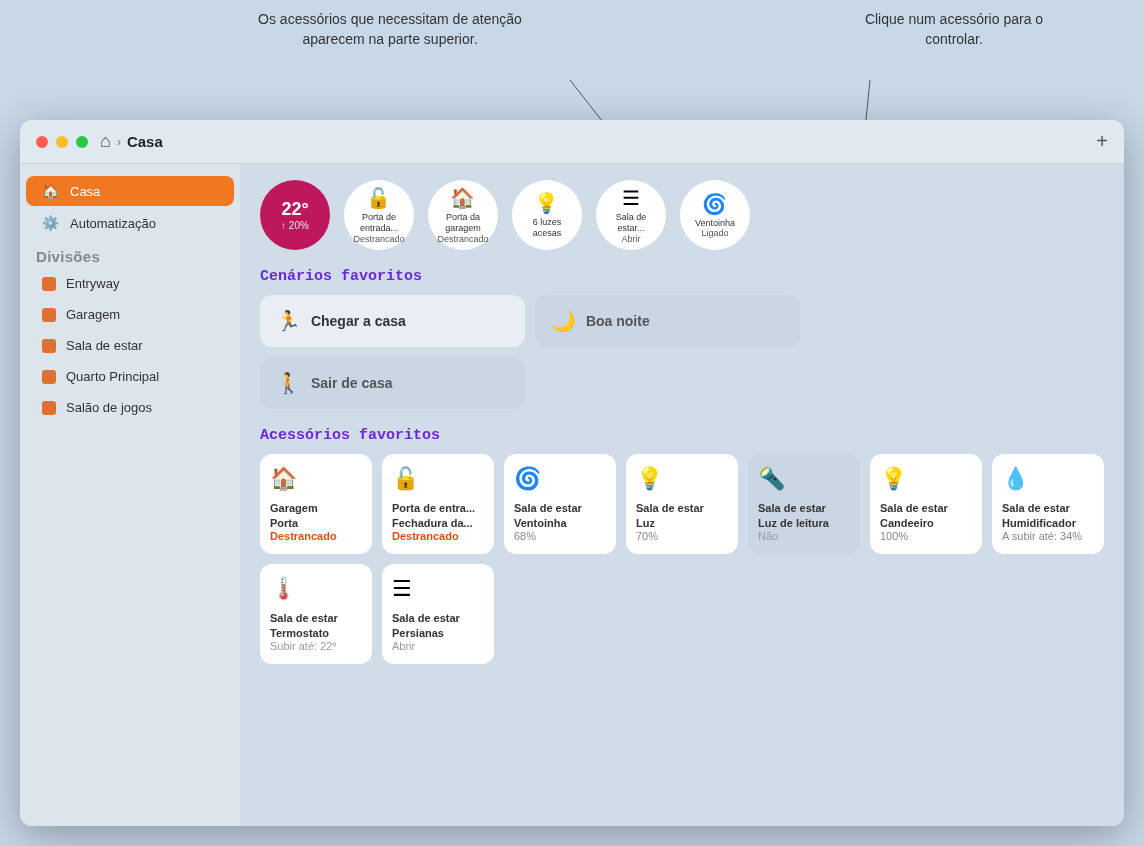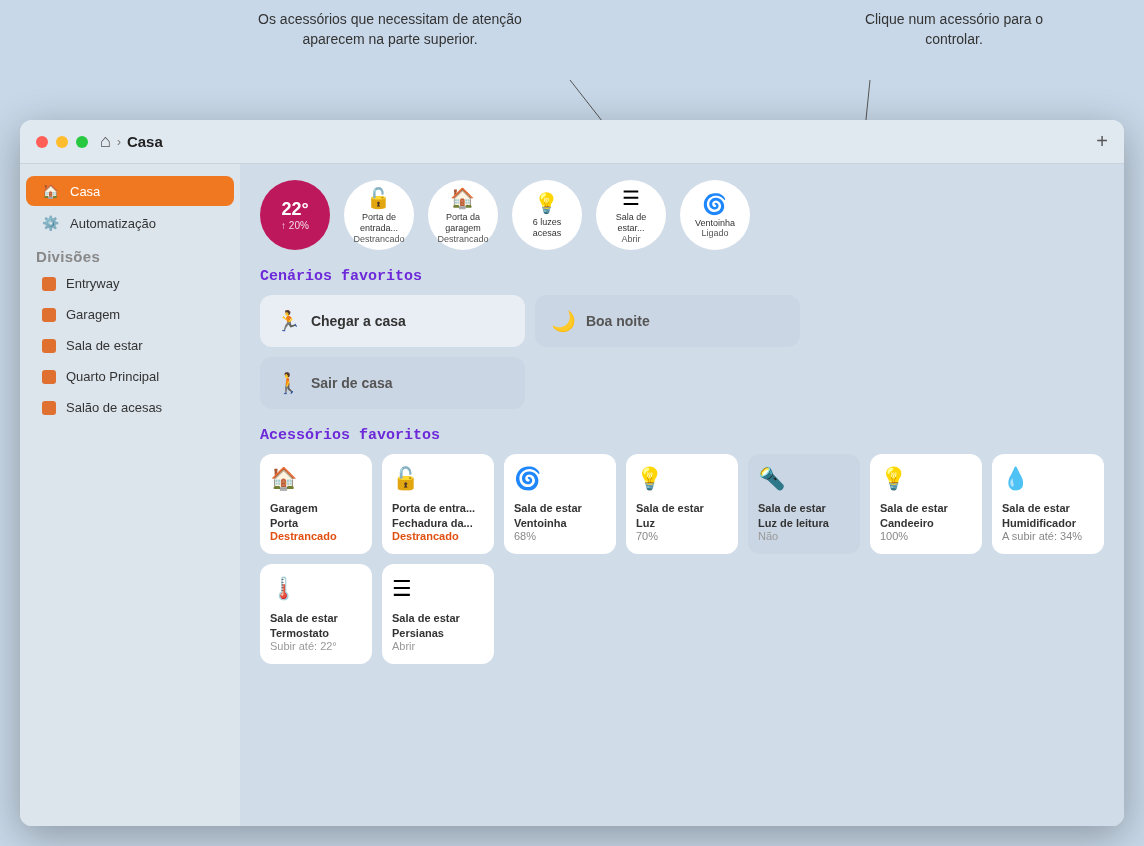--- a/index.html
+++ b/index.html
@@ -356,21 +356,21 @@
       <div class="sidebar-item">
         <div class="room-color-box" style="background:#e07030;"></div>
         <span>Sala de estar</span>
       </div>
       <div class="sidebar-item">
         <div class="room-color-box" style="background:#e07030;"></div>
         <span>Quarto Principal</span>
       </div>
       <div class="sidebar-item">
         <div class="room-color-box" style="background:#e07030;"></div>
-        <span>Salão de acesas</span>
+        <span>Salão de jogos</span>
       </div>
     </div>
 
     <div class="main-panel">
 
       <div class="status-row">
         <div class="temp-circle">
           <span class="temp-value">22°</span>
           <span class="temp-humidity">↑ 20%</span>
         </div>

